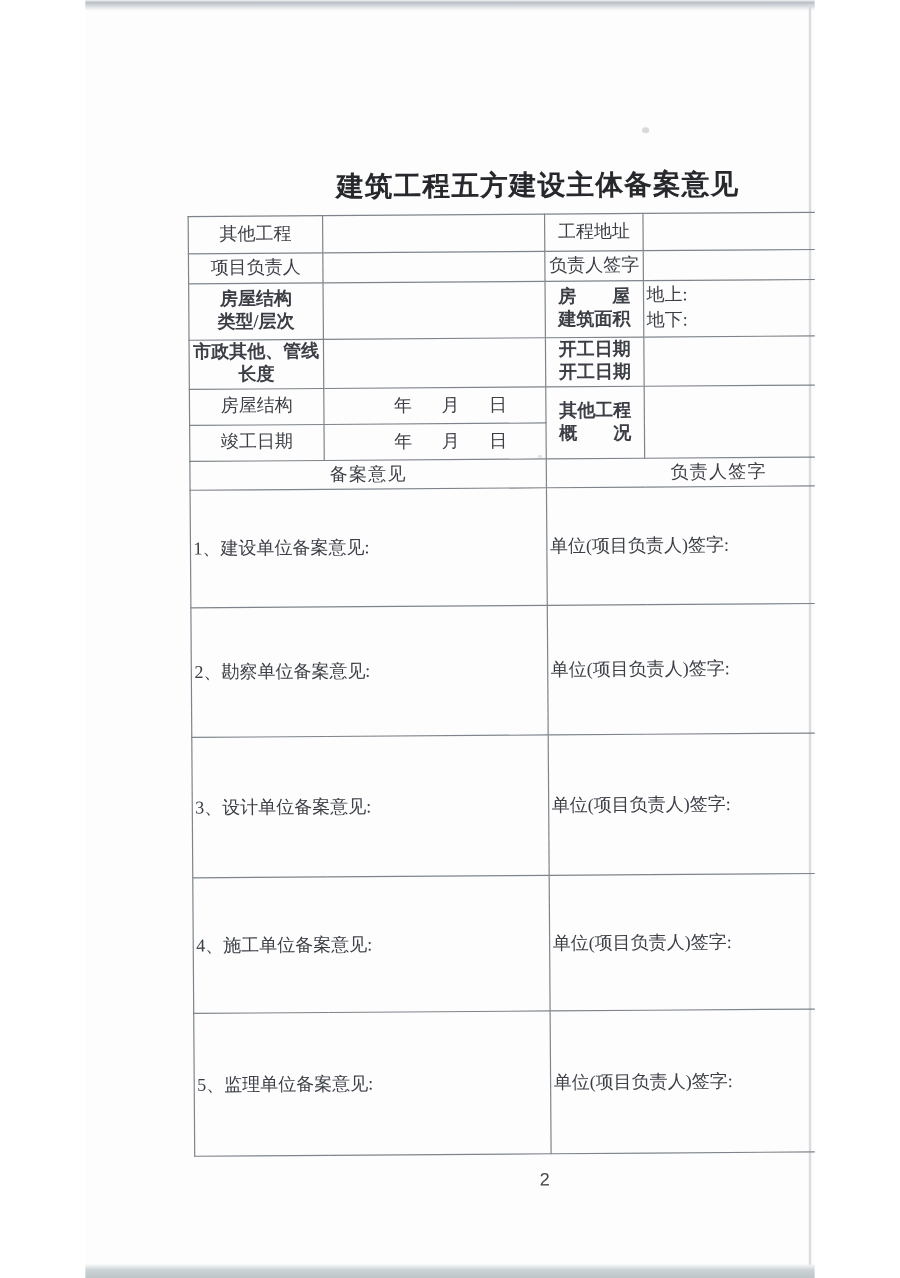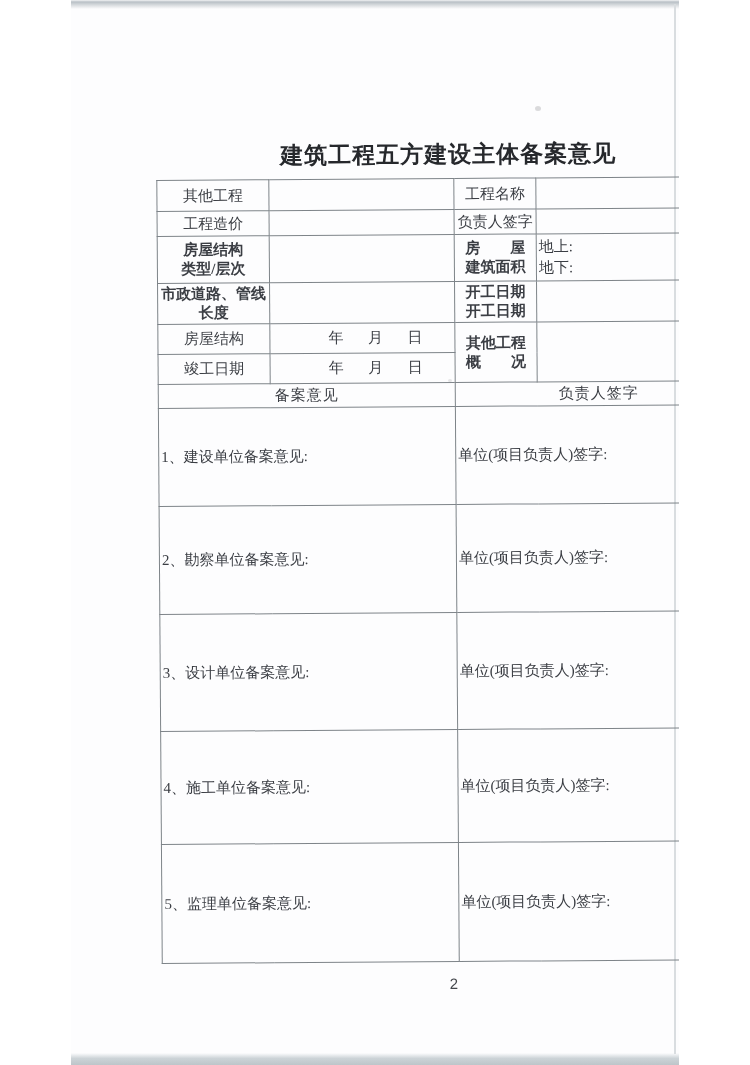--- a/index.html
+++ b/index.html
@@ -63,26 +63,26 @@
         <col style="width:112px">
           <col style="width:185px">
         <col style="width:82px">
           <col style="width:205px">
       </colgroup>
 
       <tbody>
           <tr class="h31">
         <td class="lab">其他工程</td>
         <td class="val"></td>
-        <td class="lab">工程名称</td>
+        <td class="lab">工程地址</td>
         <td class="val"></td>
       </tr>
 
       <tr class="h25">
-        <td class="lab">工程造价</td>
+        <td class="lab">项目负责人</td>
         <td class="val"></td>
         <td class="lab">负责人签字</td>
         <td class="val"></td>
       </tr>
 
       <tr class="h47">
         <td class="lab">
           <div>房屋结构</div>
           <div>类型/层次</div>
         </td>
@@ -92,21 +92,21 @@
           <div>建筑面积</div>
         </td>
         <td class="val area-val">
           <div>地上:</div>
           <div>地下:</div>
         </td>
       </tr>
 
       <tr class="h38">
         <td class="lab">
-          <div>市政道路、管线</div>
+          <div>市政其他、管线</div>
           <div>长度</div>
         </td>
         <td class="val"></td>
         <td class="lab">
           <div>开工日期</div>
           <div>开工日期</div>
         </td>
         <td class="val"></td>
       </tr>
 

